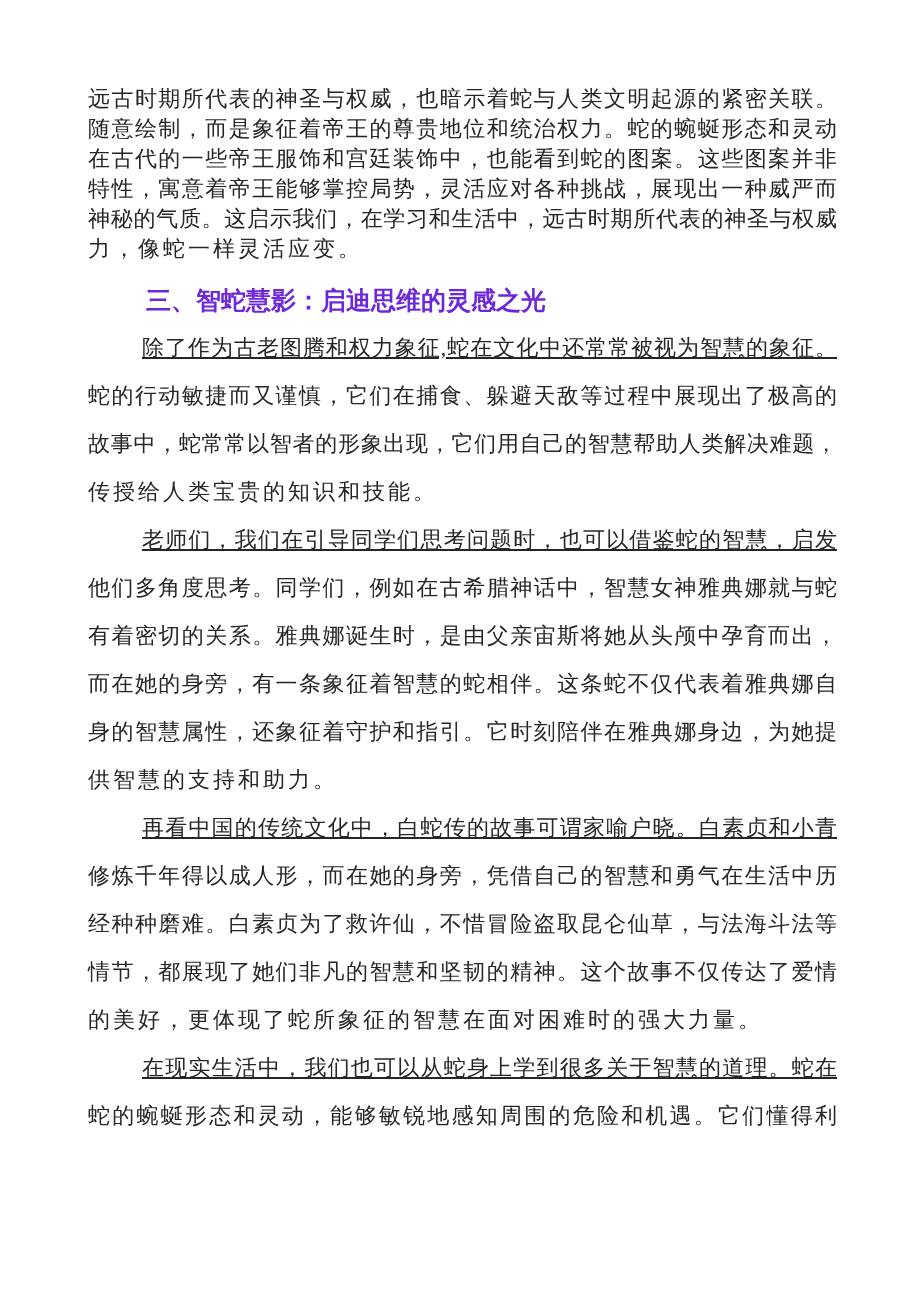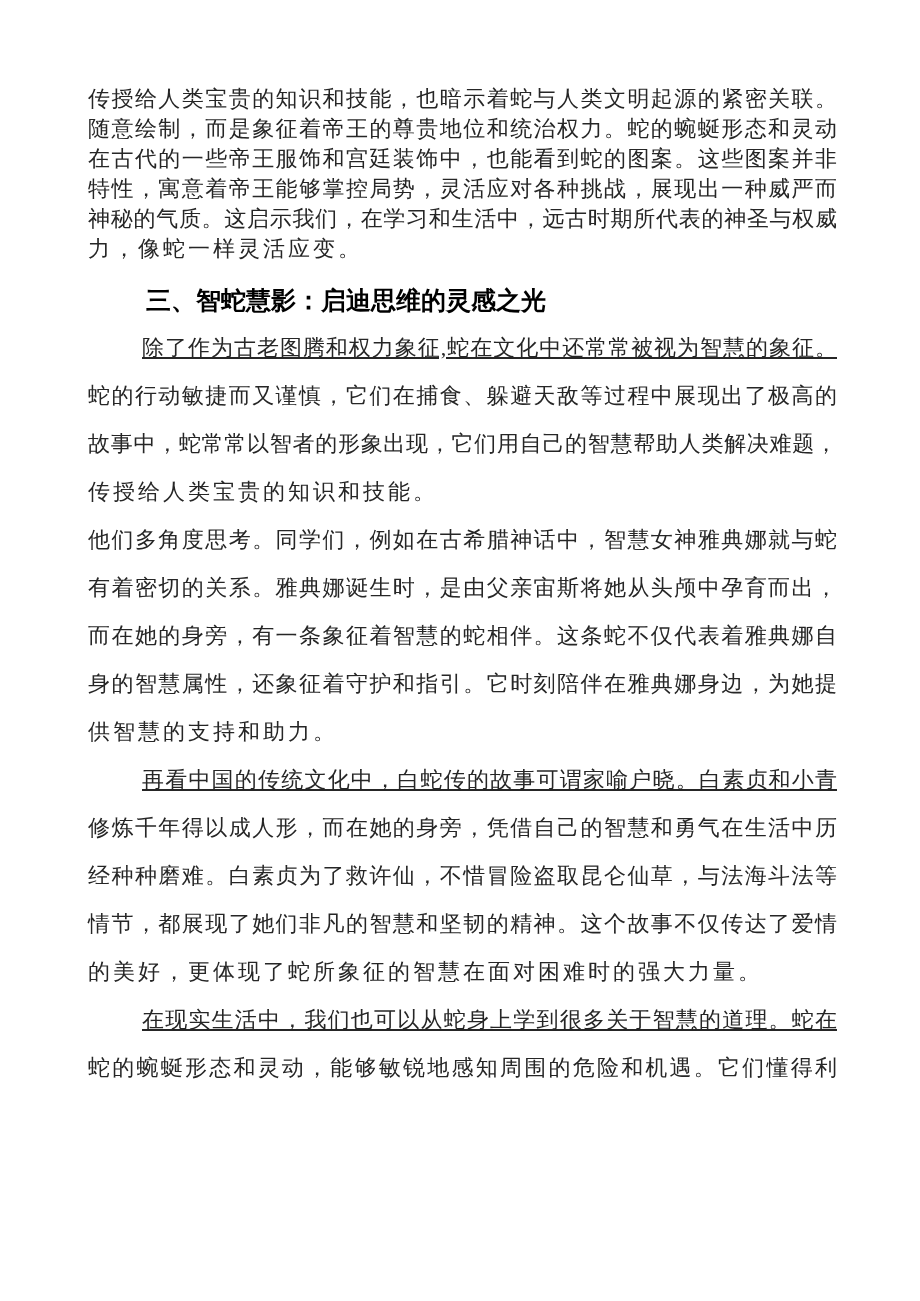--- a/index.html
+++ b/index.html
@@ -30,21 +30,21 @@
     font-size: 22px;
     line-height: 48px;
   }
   .para-first-body { margin-top: 6px; }
   .section-heading {
     margin-top: 18px;
     padding-left: 58px;
     font-size: 25px;
     line-height: 36px;
     font-weight: bold;
-    color: #000000;
+    color: #6d28d9;
     font-family: "Liberation Sans", "DejaVu Sans", sans-serif;
   }
   .line {
     text-align: justify;
     text-align-last: justify;
     text-justify: inter-character;
     white-space: nowrap;
   }
   .line.last-line {
     text-align-last: left;
@@ -52,35 +52,36 @@
     white-space: normal;
   }
   .line.first-indent { text-indent: 54px; text-decoration: underline; }
 </style>
 </head>
 <body>
 
 <div class="page">
   <div class="doc" id="doc">
       <div class="para para-tight">
-        <div class="line">传授给人类宝贵的知识和技能，也暗示着蛇与人类文明起源的紧密关联。</div>
+        <div class="line">远古时期所代表的神圣与权威，也暗示着蛇与人类文明起源的紧密关联。</div>
         <div class="line">随意绘制，而是象征着帝王的尊贵地位和统治权力。蛇的蜿蜒形态和灵动</div>
         <div class="line">在古代的一些帝王服饰和宫廷装饰中，也能看到蛇的图案。这些图案并非</div>
         <div class="line">特性，寓意着帝王能够掌控局势，灵活应对各种挑战，展现出一种威严而</div>
         <div class="line">神秘的气质。这启示我们，在学习和生活中，远古时期所代表的神圣与权威</div>
         <div class="line last-line">力，像蛇一样灵活应变。</div>
       </div>
       <div class="section-heading">三、智蛇慧影：启迪思维的灵感之光</div>
       <div class="para para-body para-first-body">
         <div class="line first-indent">除了作为古老图腾和权力象征,蛇在文化中还常常被视为智慧的象征。</div>
         <div class="line">蛇的行动敏捷而又谨慎，它们在捕食、躲避天敌等过程中展现出了极高的</div>
         <div class="line">故事中，蛇常常以智者的形象出现，它们用自己的智慧帮助人类解决难题，</div>
         <div class="line last-line">传授给人类宝贵的知识和技能。</div>
       </div>
       <div class="para para-body">
+        <div class="line first-indent">老师们，我们在引导同学们思考问题时，也可以借鉴蛇的智慧，启发</div>
         <div class="line">他们多角度思考。同学们，例如在古希腊神话中，智慧女神雅典娜就与蛇</div>
         <div class="line">有着密切的关系。雅典娜诞生时，是由父亲宙斯将她从头颅中孕育而出，</div>
         <div class="line">而在她的身旁，有一条象征着智慧的蛇相伴。这条蛇不仅代表着雅典娜自</div>
         <div class="line">身的智慧属性，还象征着守护和指引。它时刻陪伴在雅典娜身边，为她提</div>
         <div class="line last-line">供智慧的支持和助力。</div>
       </div>
       <div class="para para-body">
         <div class="line first-indent">再看中国的传统文化中，白蛇传的故事可谓家喻户晓。白素贞和小青</div>
         <div class="line">修炼千年得以成人形，而在她的身旁，凭借自己的智慧和勇气在生活中历</div>
         <div class="line">经种种磨难。白素贞为了救许仙，不惜冒险盗取昆仑仙草，与法海斗法等</div>

